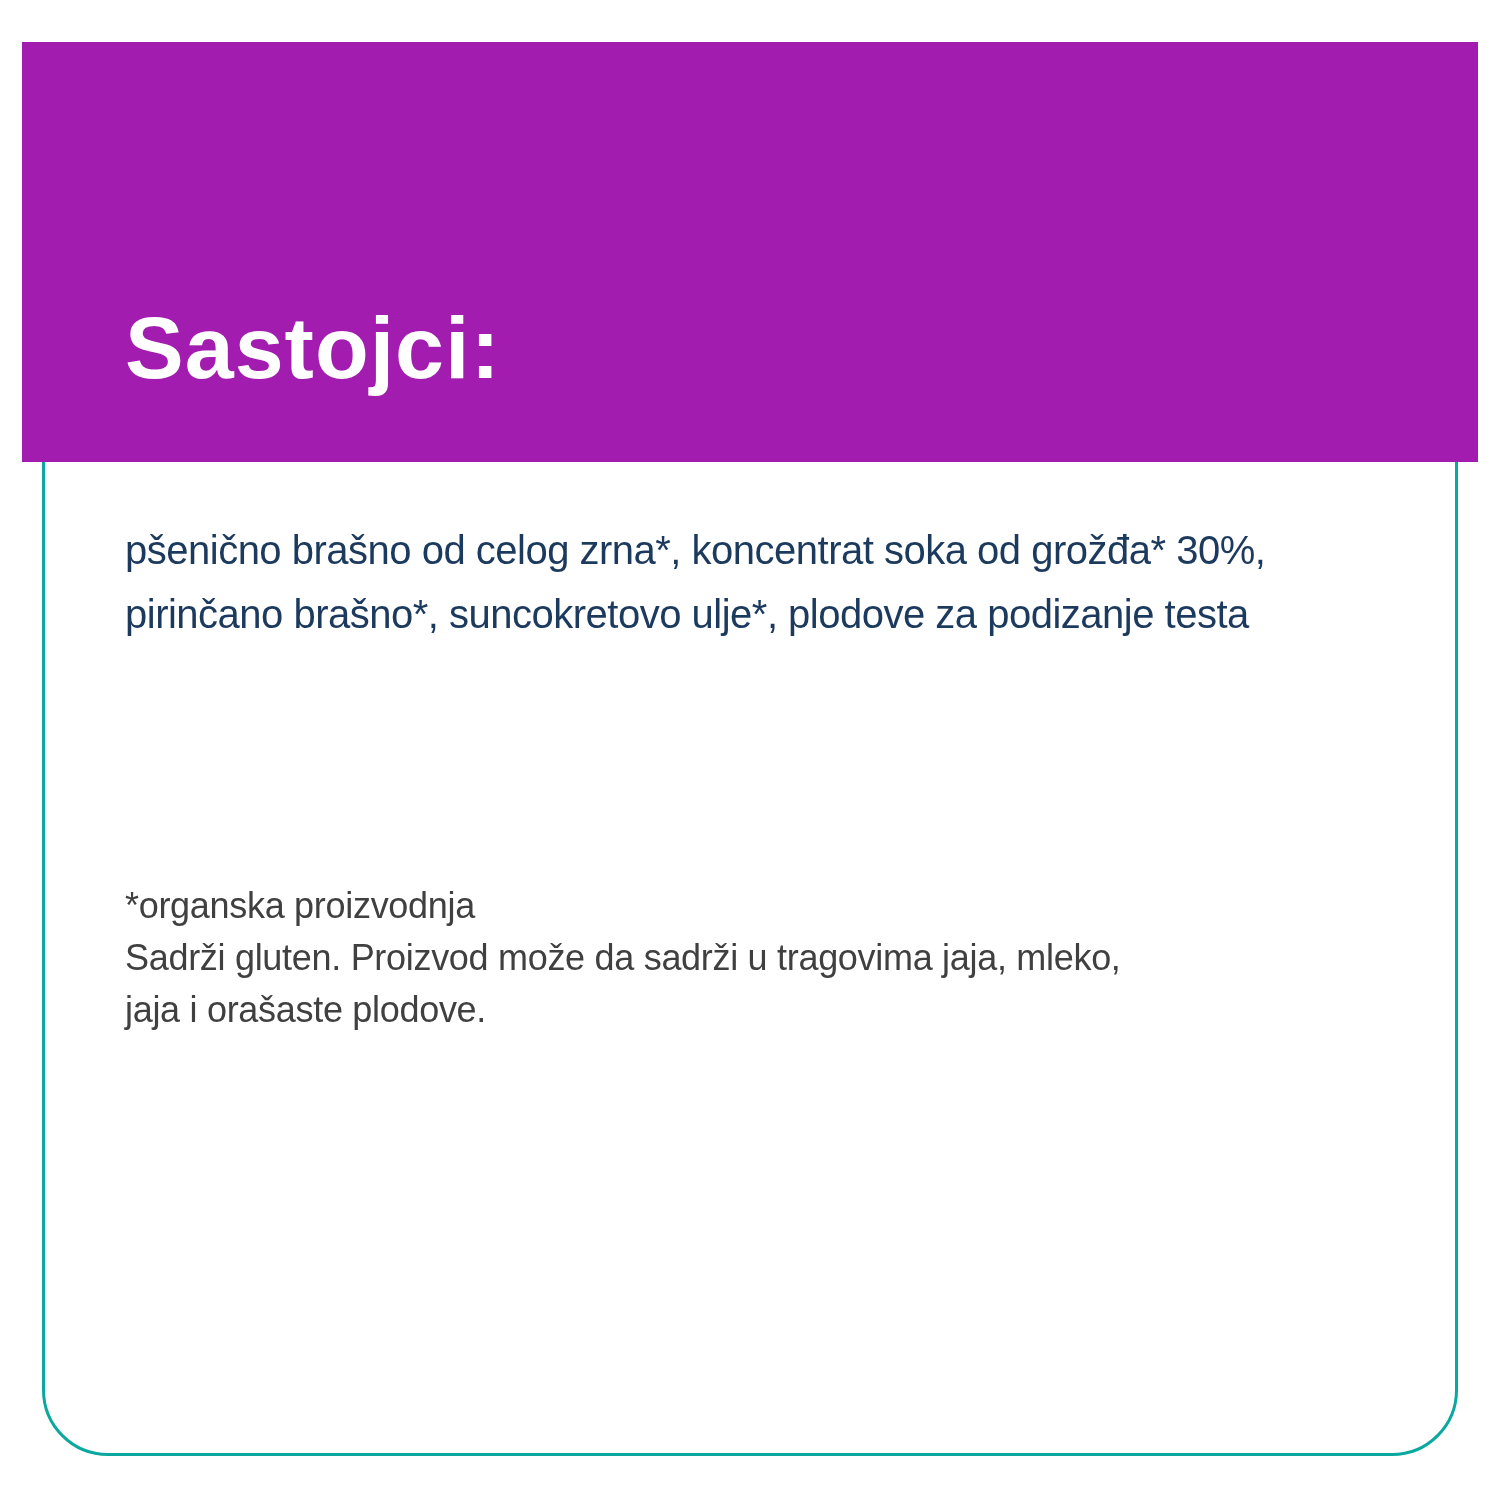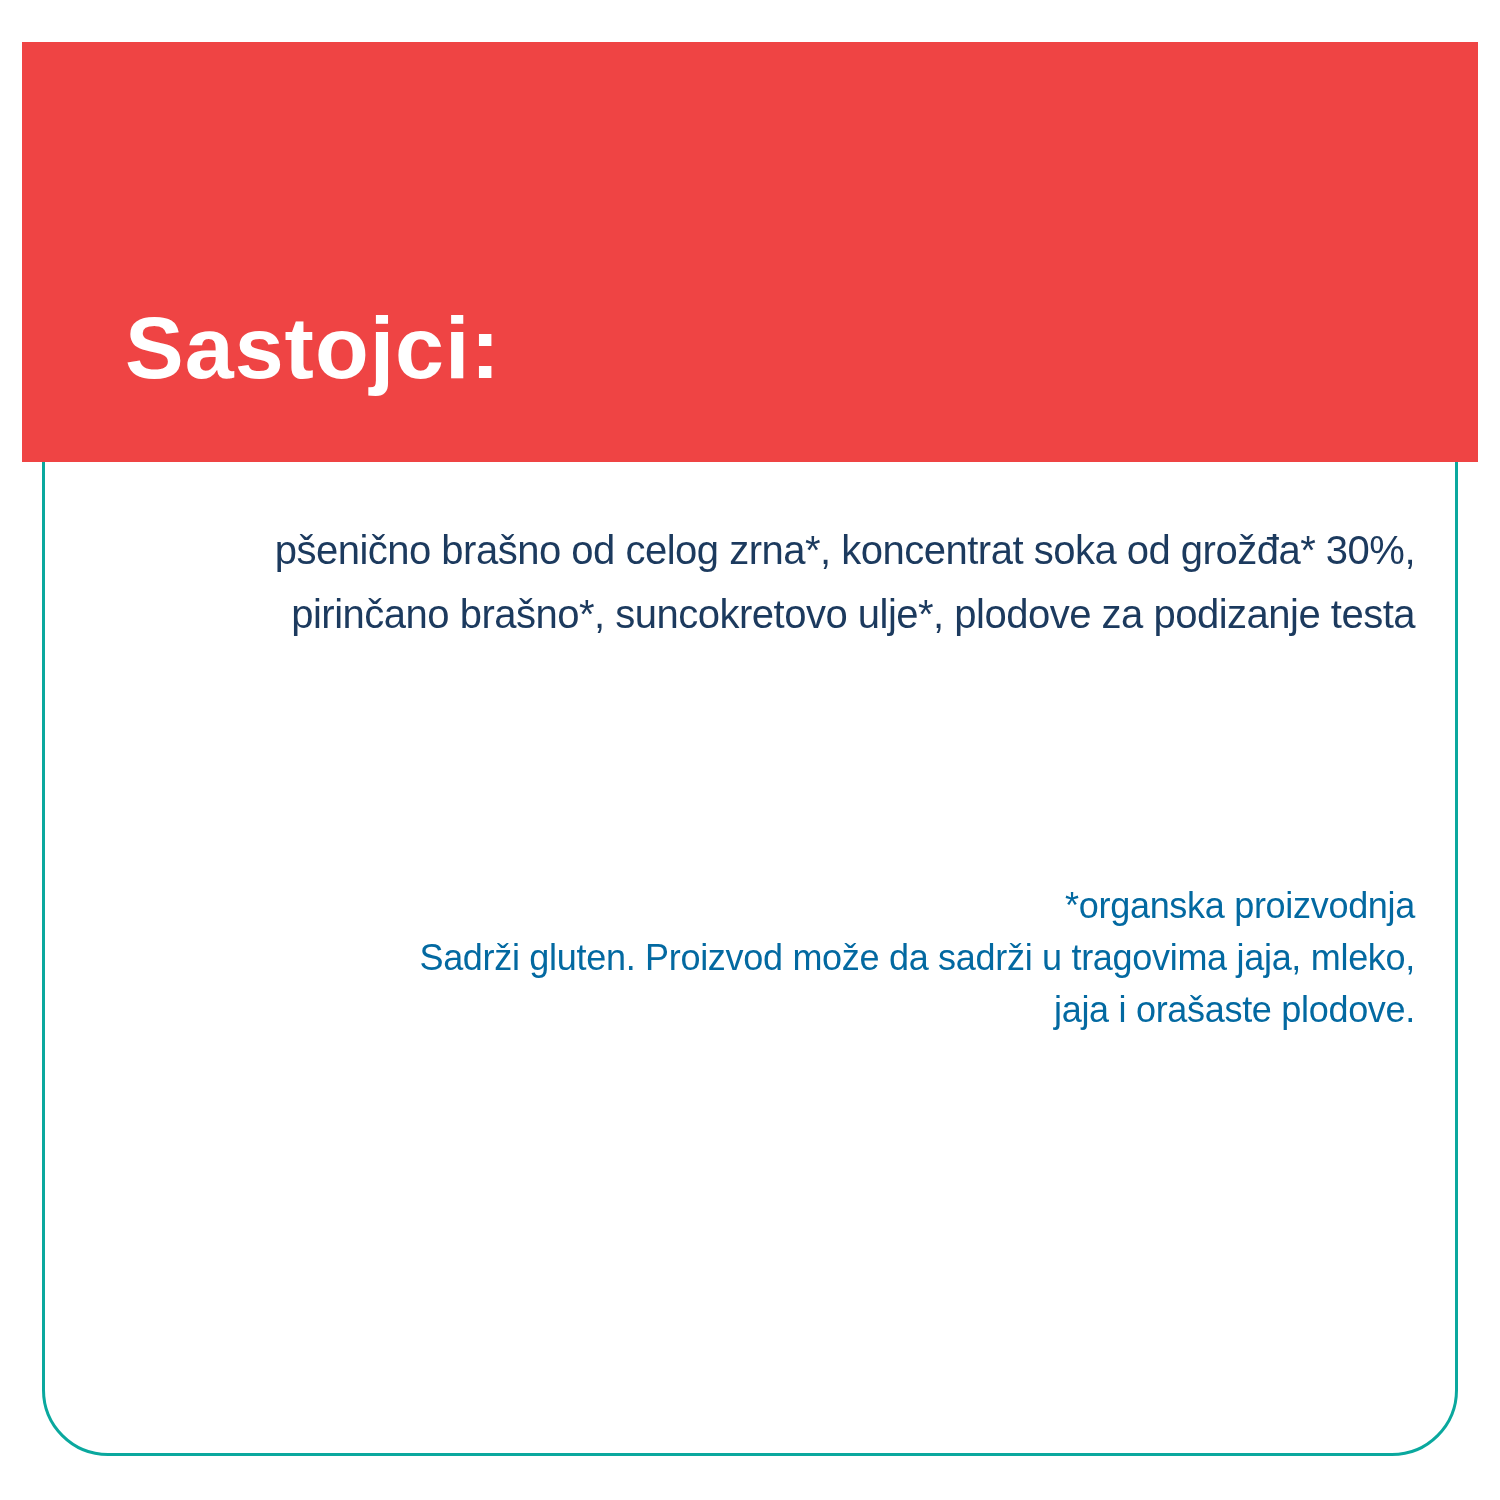--- a/index.html
+++ b/index.html
@@ -22,21 +22,21 @@
     background: #ffffff;
     border: 3px solid #0aa89e;
     border-radius: 0 0 66px 66px;
     z-index: 1;
   }
   
   .header-band {
     position: absolute;
     left: 22px; top: 42px;
     width: 1456px; height: 420px;
-    background: #ef4444;
+    background: #a21caf;
     z-index: 2;
   }
   .title {
     position: absolute;
     left: 103px; top: 262px;
     color: #ffffff;
     font-size: 88px;
     font-weight: bold;
     letter-spacing: 1px;
     line-height: 1;
@@ -48,27 +48,27 @@
     color: #1c3a5e;
     font-size: 40px;
     line-height: 64px;
     letter-spacing: -0.5px;
     z-index: 3;
   }
   .footnote-text {
     position: absolute;
     left: 125px; top: 880px;
     width: 1290px;
-    color: #0369a1;
+    color: #404040;
     font-size: 36px;
     line-height: 52px;
     letter-spacing: -0.3px;
     z-index: 3;
   }
-  .line { white-space: nowrap; text-align: right; }
+  .line { white-space: nowrap; }
 </style>
 </head>
 <body>
 
 <div class="page">
 
   <div class="card"></div>
 
   <div class="header-band">
     <div class="title">Sastojci:</div>

